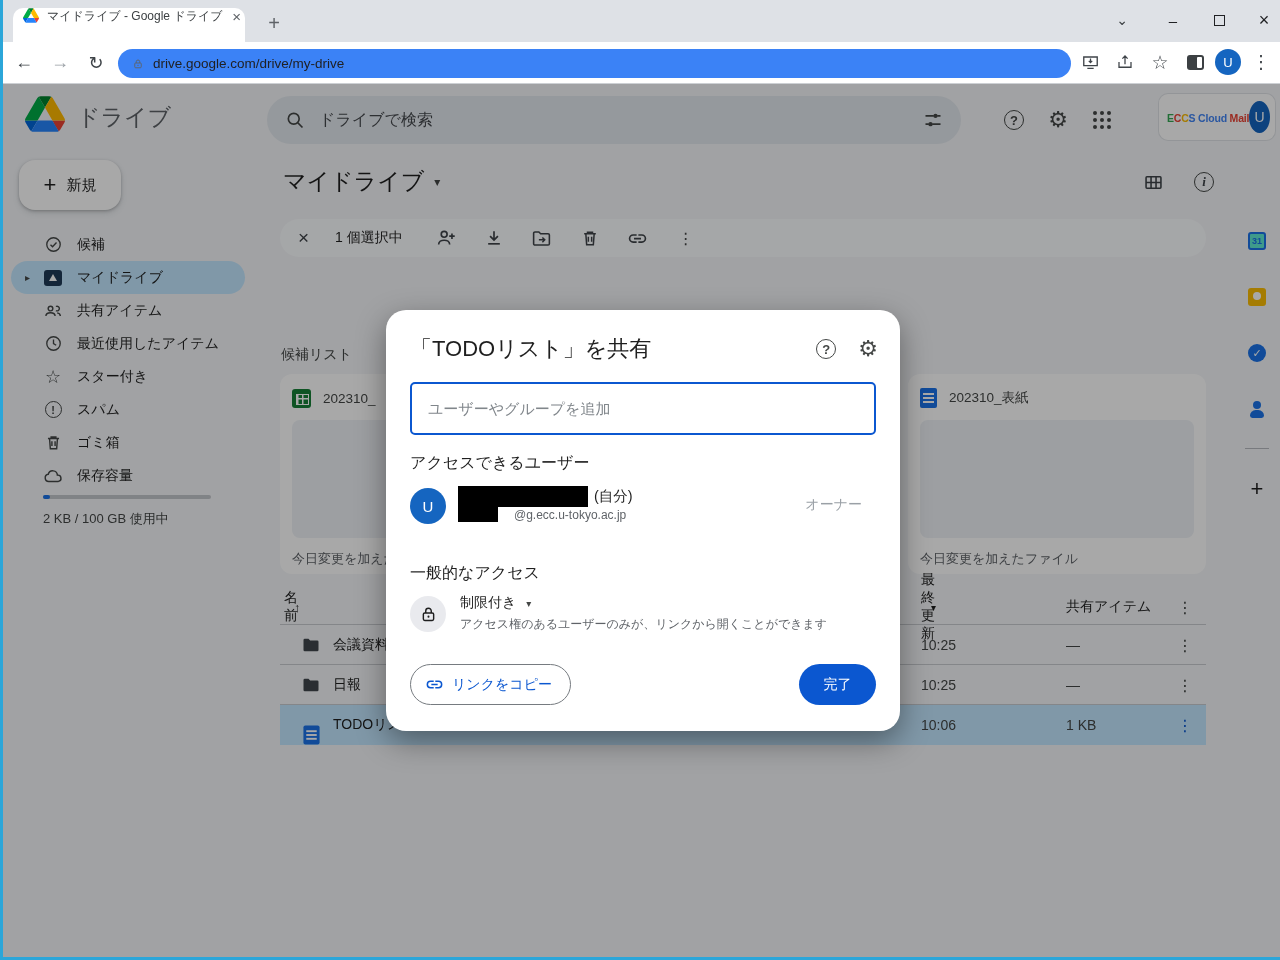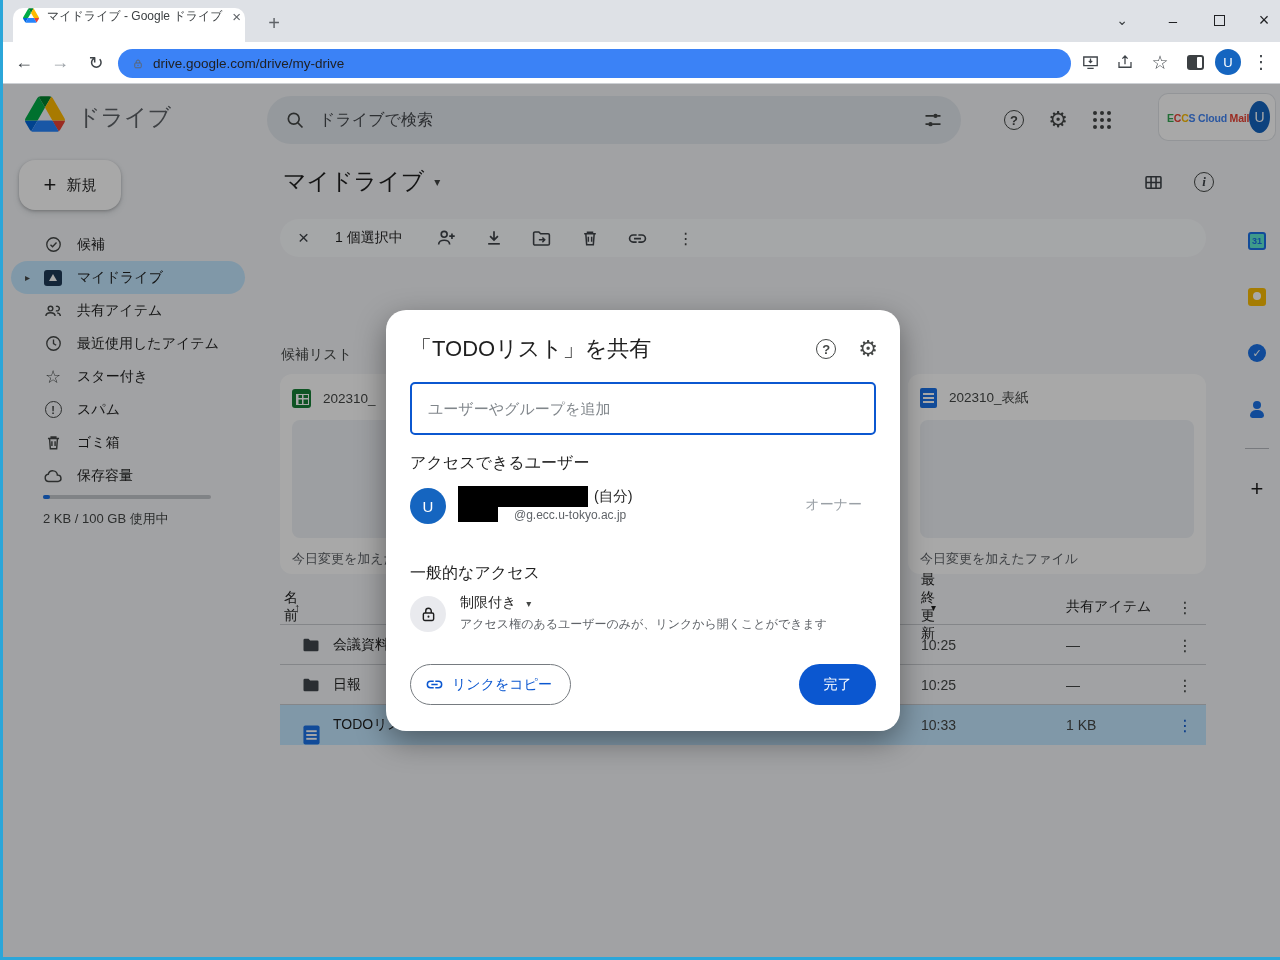--- a/index.html
+++ b/index.html
@@ -487,21 +487,21 @@
         <span class="fname2">日報</span>
         <span class="col-mod muted">10:25</span>
         <span class="col-size muted">—</span>
         <span class="col-menu more-dots">⋮</span>
       </div>
       <div class="trow selected" style="top:557px">
         <span class="ficon">
             <span class="docs-ic small"></span>
           </span>
         <span class="fname2">TODOリスト</span>
-        <span class="col-mod muted">10:33</span>
+        <span class="col-mod muted">10:06</span>
         <span class="col-size muted">1 KB</span>
         <span class="col-menu more-dots" style="color:#0b57d0">⋮</span>
       </div>
     </main>
 
     <div class="rail">
       <span class="rail-ic" style="top:82px">
           <span class="cal-ic">31</span>
         </span>
       <span class="rail-ic" style="top:138px">

